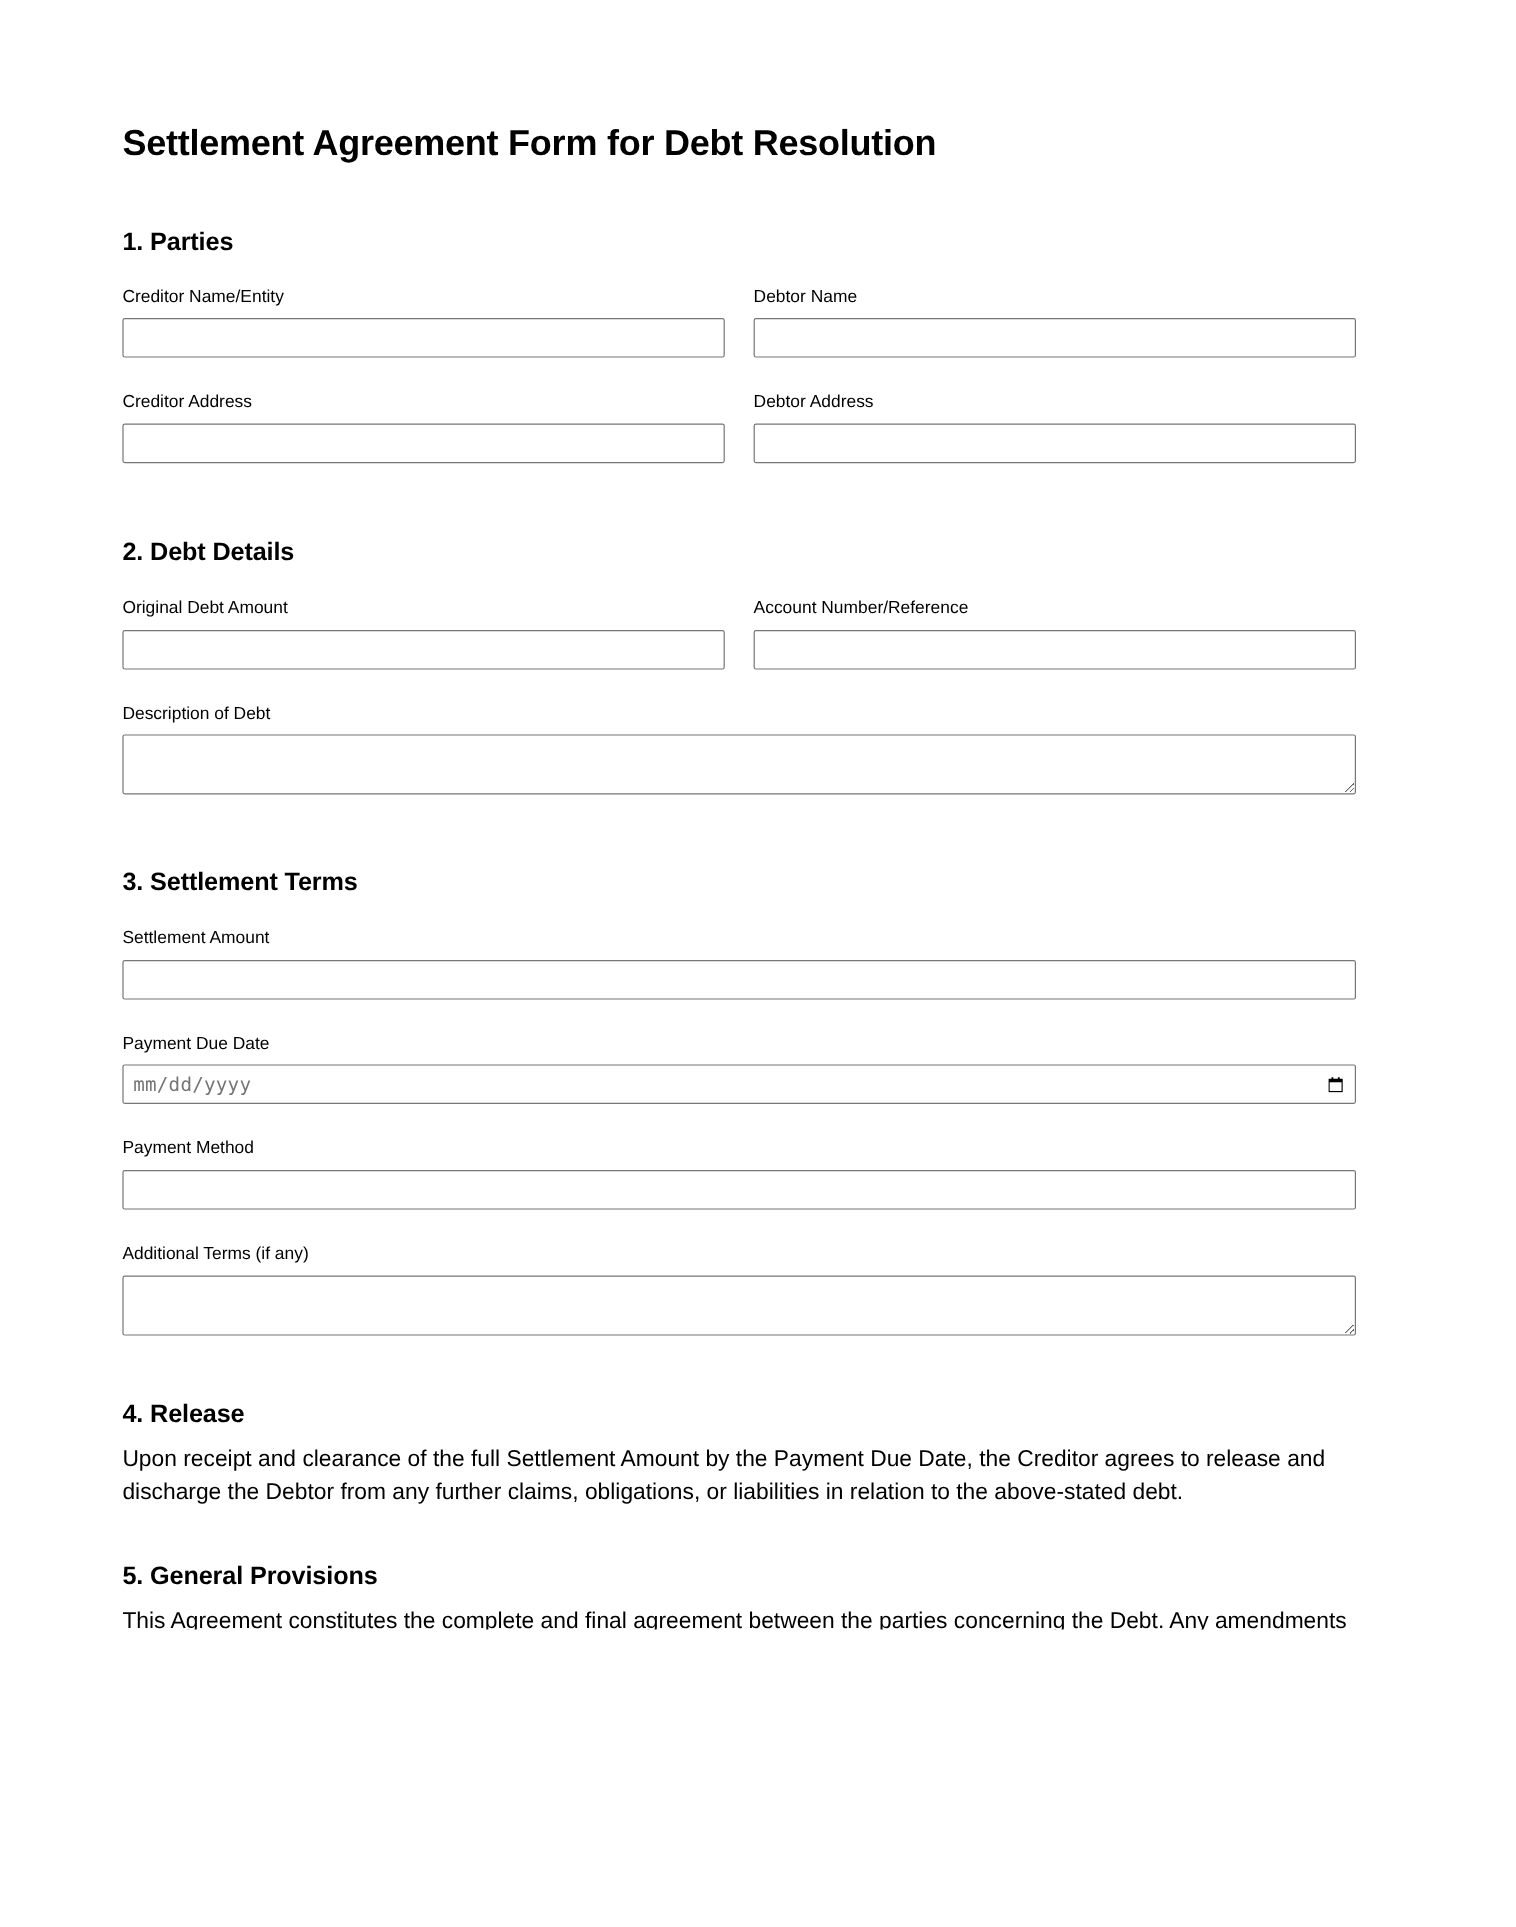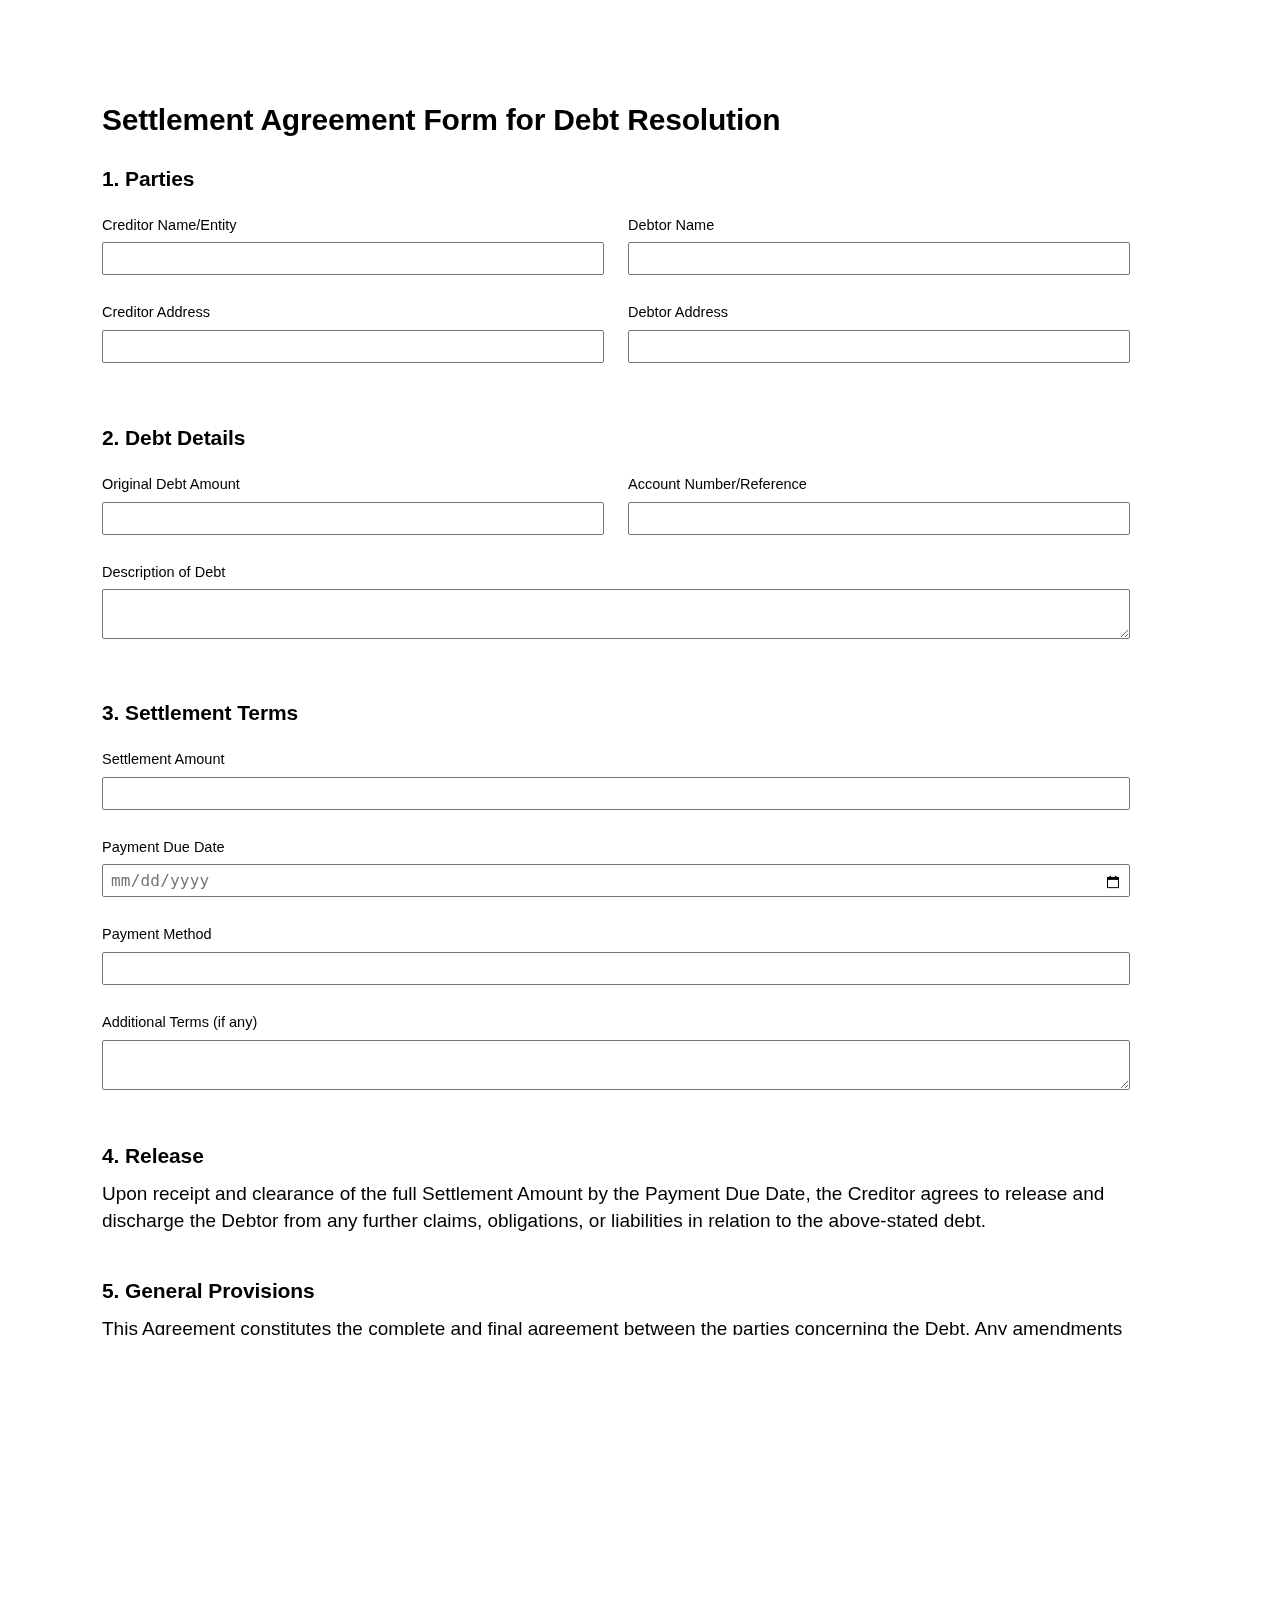--- a/index.html
+++ b/index.html
@@ -34,21 +34,21 @@
   .section {
     margin-top: 0;
   }
   .section-heading {
     font-size: 21px;
     font-weight: bold;
     margin: 0;
     line-height: 1.2;
     letter-spacing: -0.1px;
   }
-  .s1 { margin-top: 28px; }
+  .s1 { margin-top: 51px; }
   .s2 { margin-top: 62px; }
   .s3 { margin-top: 61px; }
   .s4 { margin-top: 53px; }
   .s5 { margin-top: 43px; }
 
   .field-label {
     font-size: 14.5px;
     line-height: 1.35;
     color: #000;
     margin: 0 0 7px 0;

